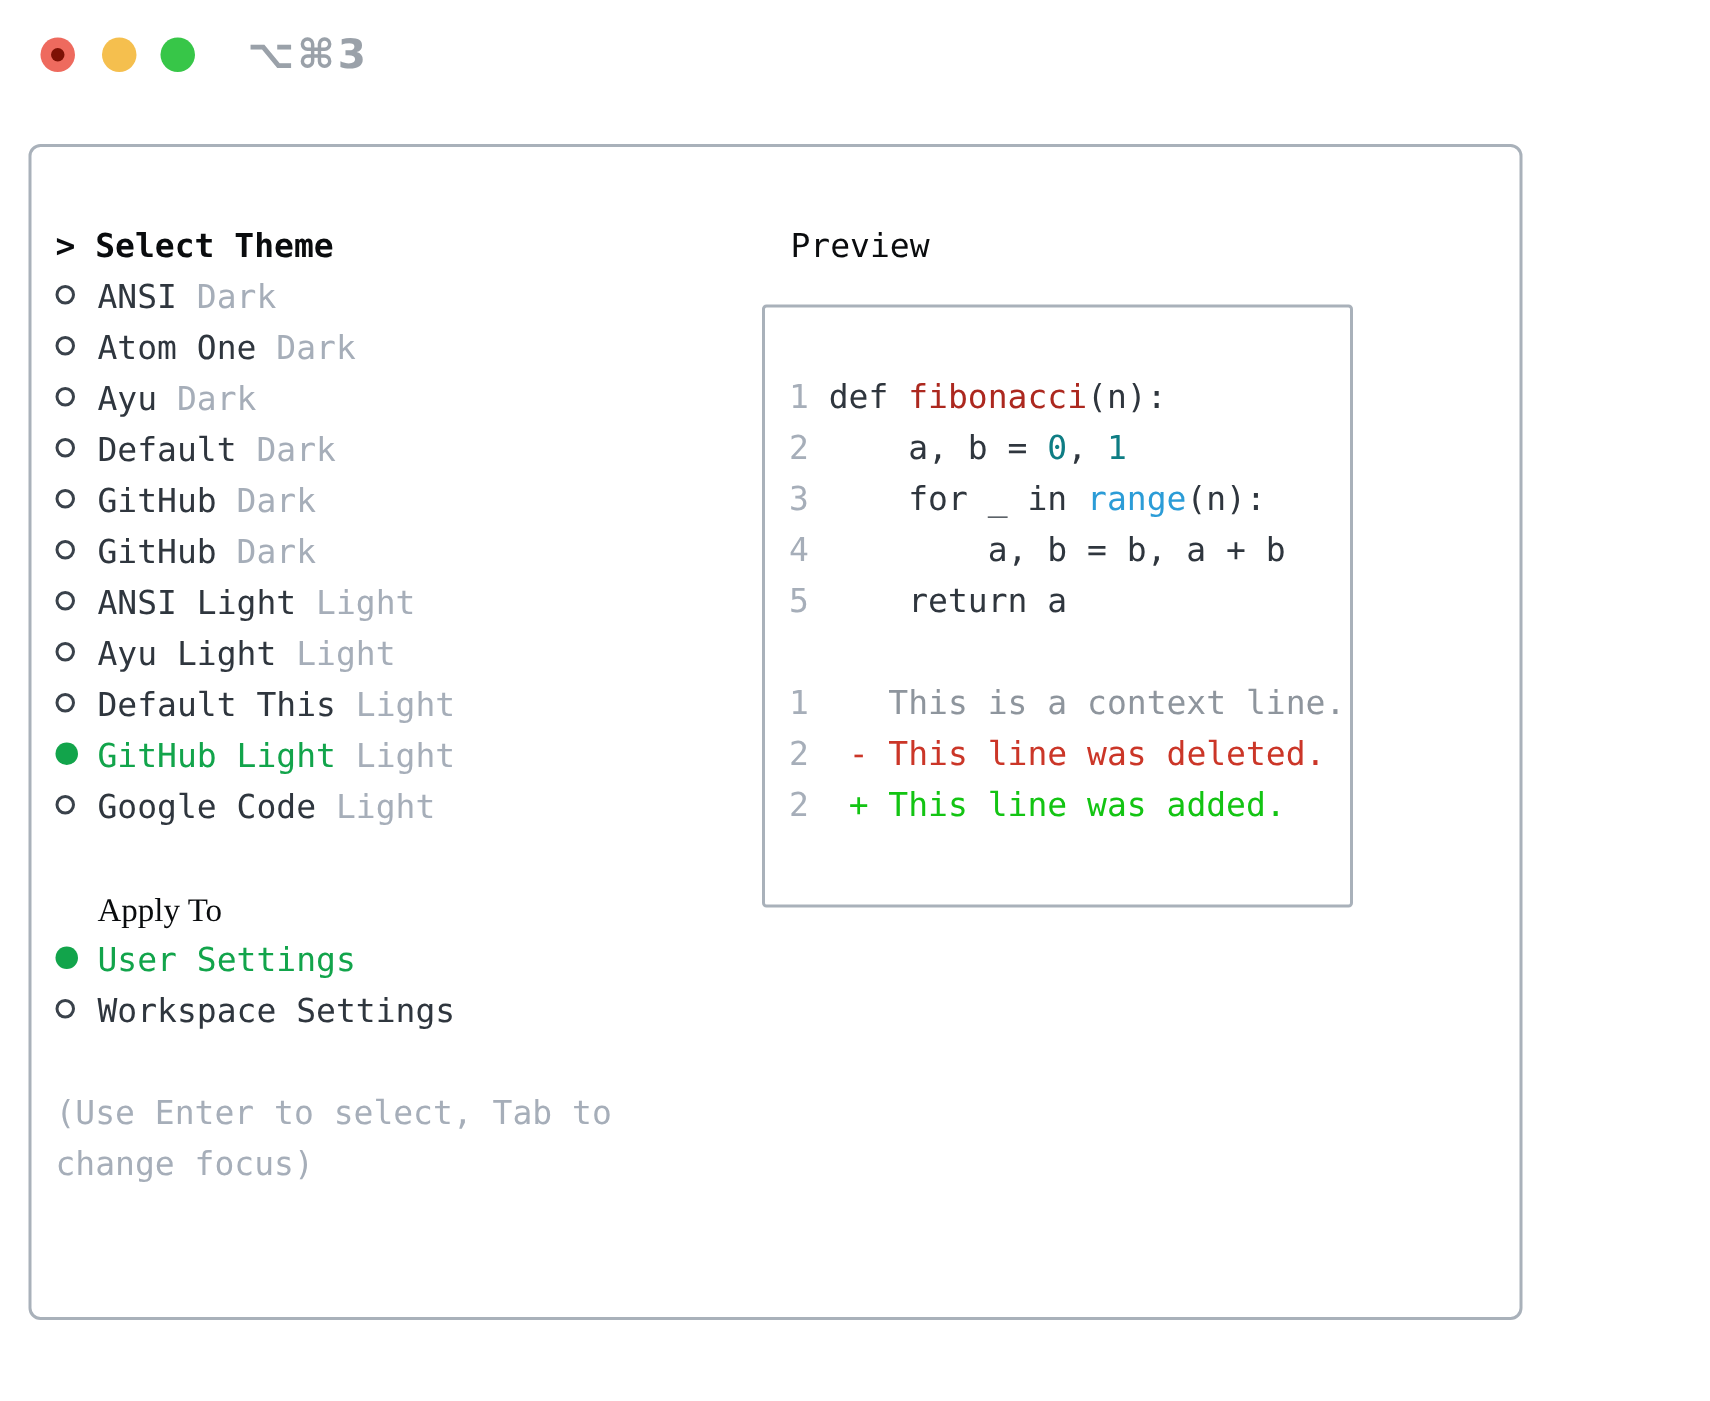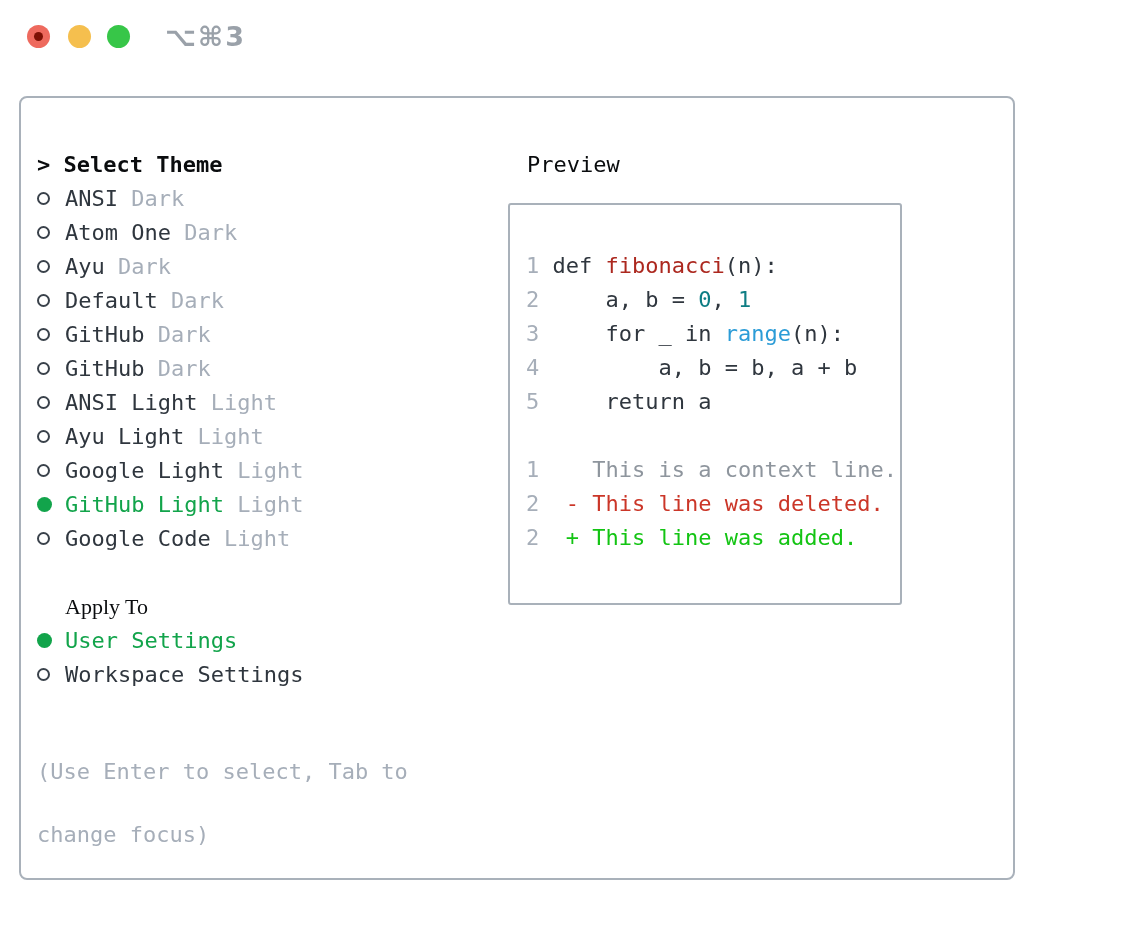--- a/index.html
+++ b/index.html
@@ -47,21 +47,21 @@
   }
   .bullet.filled{
     width:15px;height:15px;border:none;background:var(--selected-green);margin-right:13px;
   }
   .t-name{color:var(--text-dark);}
   .theme-item.selected .t-name{color:var(--selected-green);}
   .apply-item .t-name{color:var(--text-dark);}
   .apply-item.selected .t-name{color:var(--selected-green);}
   .t-suffix{color:var(--muted-gray);}
   .apply-header{color:var(--title-black);padding-left:28px;font-family:Liberation Serif, serif;}
-  .help-line{color:var(--muted-gray);margin-top:29px;}
+  .help-line{color:var(--muted-gray);}
   
   .preview-title{position:absolute;left:506px;top:50px;color:var(--title-black);font-weight:normal;}
   .preview-box{
     position:absolute;left:487px;top:105px;width:394px;height:402px;
     border:2px solid var(--border-gray);border-radius:3px;box-sizing:border-box;
     padding:44px 0 0 16px;overflow:hidden;background:#fff;
   }
   .s-num{color:var(--muted-gray);}
   .s-code{color:var(--text-dark);}
   .s-func{color:var(--function-red);}
@@ -91,21 +91,21 @@
       <div class="row header-row"><span class="prompt">&gt;</span><span> </span><span>Select Theme</span></div>
       <div id="theme-list">
           <div class="row theme-item"><span class="bullet"></span><span class="t-name">ANSI</span><span class="t-suffix"> Dark</span></div>
           <div class="row theme-item"><span class="bullet"></span><span class="t-name">Atom One</span><span class="t-suffix"> Dark</span></div>
           <div class="row theme-item"><span class="bullet"></span><span class="t-name">Ayu</span><span class="t-suffix"> Dark</span></div>
           <div class="row theme-item"><span class="bullet"></span><span class="t-name">Default</span><span class="t-suffix"> Dark</span></div>
           <div class="row theme-item"><span class="bullet"></span><span class="t-name">GitHub</span><span class="t-suffix"> Dark</span></div>
           <div class="row theme-item"><span class="bullet"></span><span class="t-name">GitHub</span><span class="t-suffix"> Dark</span></div>
           <div class="row theme-item"><span class="bullet"></span><span class="t-name">ANSI Light</span><span class="t-suffix"> Light</span></div>
           <div class="row theme-item"><span class="bullet"></span><span class="t-name">Ayu Light</span><span class="t-suffix"> Light</span></div>
-          <div class="row theme-item"><span class="bullet"></span><span class="t-name">Google Light</span><span class="t-suffix"> Light</span></div>
+          <div class="row theme-item"><span class="bullet"></span><span class="t-name">Default This</span><span class="t-suffix"> Light</span></div>
           <div class="row theme-item selected"><span class="bullet filled"></span><span class="t-name">GitHub Light</span><span class="t-suffix"> Light</span></div>
           <div class="row theme-item"><span class="bullet"></span><span class="t-name">Google Code</span><span class="t-suffix"> Light</span></div>
         </div>
       <div class="row"></div>
       <div class="row apply-header">Apply To</div>
       <div id="apply-list">
           <div class="row apply-item selected"><span class="bullet filled"></span><span class="t-name">User Settings</span></div>
           <div class="row apply-item"><span class="bullet"></span><span class="t-name">Workspace Settings</span></div>
         </div>
       <div class="row"></div>

